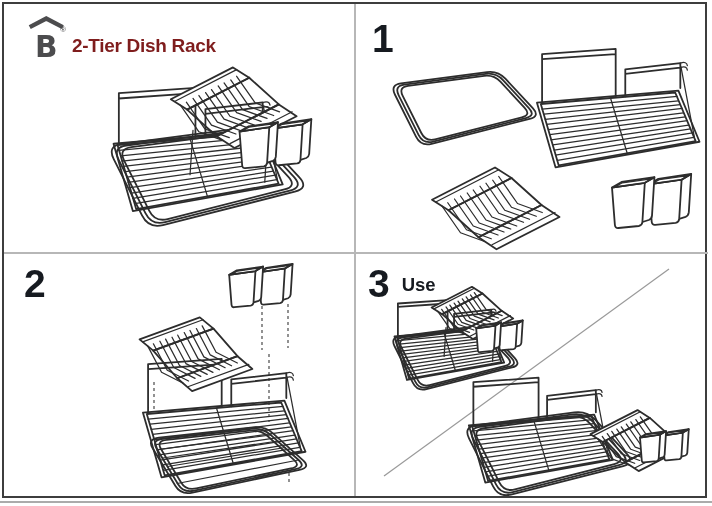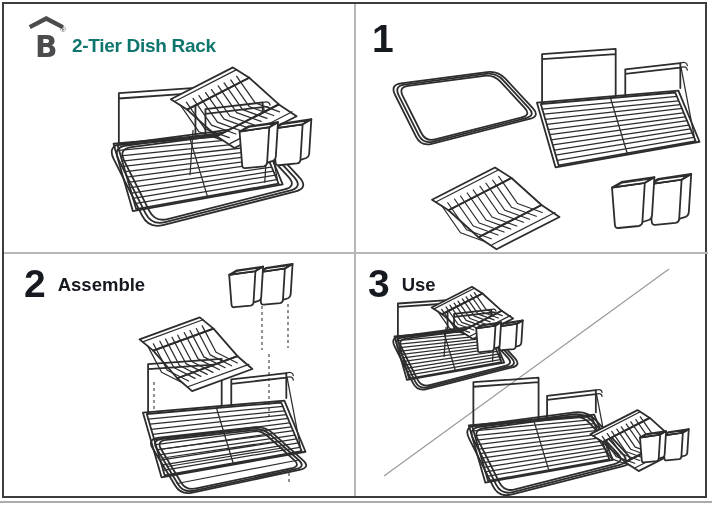--- a/index.html
+++ b/index.html
@@ -19,21 +19,21 @@
   .panel{ position:absolute; overflow:hidden; }
   .panel-tl{ left:4px;   top:4px;   width:350px; height:248px; }
   .panel-tr{ left:356px; top:4px;   width:351px; height:248px; }
   .panel-bl{ left:4px;   top:254px; width:350px; height:242px; }
   .panel-br{ left:356px; top:254px; width:351px; height:242px; }
 
   .illus{ position:absolute; left:0; top:0; width:100%; height:100%; }
 
   .brand-title{
     position:absolute; left:68px; top:31px;
-    font-size:19px; font-weight:bold; letter-spacing:-0.3px; color:#0f766e;
+    font-size:19px; font-weight:bold; letter-spacing:-0.3px; color:#7f1d1d;
   }
   .logo{ position:absolute; left:24px; top:11px; width:40px; height:47px; }
   .logo .roof{ fill:none; stroke:#4c4c4e; stroke-width:5; }
   .logo .logo-b{ font-family:"DejaVu Sans", sans-serif; font-weight:bold; font-size:34px; fill:#4c4c4e; }
   .logo .logo-r{ font-size:9px; fill:#4c4c4e; }
 
   .step-head{ position:absolute; display:flex; align-items:center; color:#161a20; }
   .step-num{ font-size:39px; font-weight:bold; line-height:0.9; }
   .step-label{ font-size:18.5px; font-weight:bold; margin-left:12px; margin-top:2px; }
   .head-tr{ left:16px; top:17px; }
@@ -157,21 +157,20 @@
   <div class="panel panel-bl">
     <svg class="illus" viewBox="0 0 350 242">
       <path class="ld" d="M258,52 L258,96 M284,50 L284,94 M150,128 L150,158 M265,100 L265,168 M285,195 L285,230"></path>
       <use href="#p-tray-ridged" transform="translate(130,166) scale(0.6,0.5)"></use>
       <use href="#p-basket" transform="translate(130,96) scale(0.64)"></use>
       <use href="#p-vrack" transform="translate(126,54) rotate(7 90 70) scale(0.68)"></use>
       <use href="#p-cups" transform="translate(222,10) scale(0.64)"></use>
     </svg>
     <div class="step-head head-bl">
       <span class="step-num">2</span>
-      <span class="step-label">Assemble</span>
     </div>
   </div>
 
   <div class="panel panel-br">
     <svg class="illus" viewBox="0 0 351 242">
       <line class="diag" x1="313" y1="15" x2="28" y2="222"></line>
       <use href="#p-assembled" transform="translate(18,28) scale(0.48)"></use>
       <use href="#p-base-assy" transform="translate(86,100) scale(0.63)"></use>
       <use href="#p-top-assy" transform="translate(230,146) scale(0.56)"></use>
     </svg>

